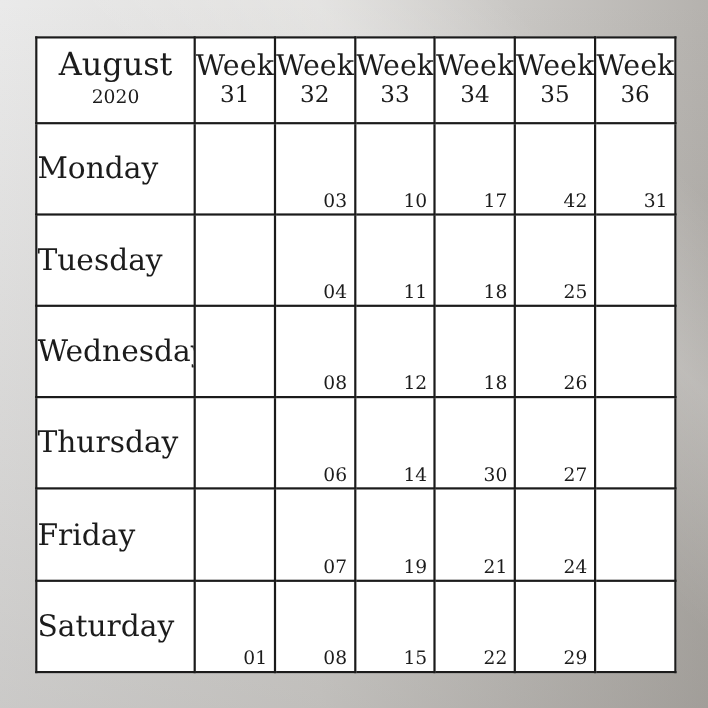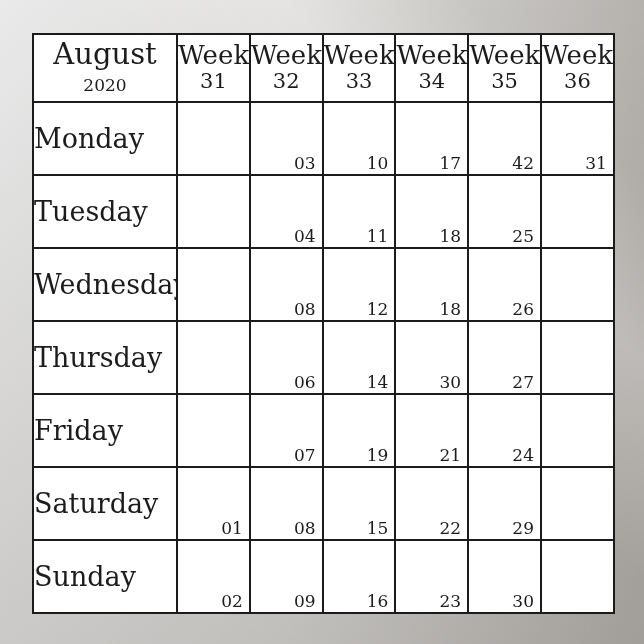--- a/index.html
+++ b/index.html
@@ -155,24 +155,15 @@
       <tr class="day-row">
         <td class="day-cell">Saturday</td>
         <td class="date-cell"><span>01</span></td>
         <td class="date-cell"><span>08</span></td>
         <td class="date-cell"><span>15</span></td>
         <td class="date-cell"><span>22</span></td>
         <td class="date-cell"><span>29</span></td>
         <td class="date-cell"><span></span></td>
       </tr>
 
-      <tr class="day-row">
-        <td class="day-cell">Sunday</td>
-        <td class="date-cell"><span>02</span></td>
-        <td class="date-cell"><span>09</span></td>
-        <td class="date-cell"><span>16</span></td>
-        <td class="date-cell"><span>23</span></td>
-        <td class="date-cell"><span>30</span></td>
-        <td class="date-cell"><span></span></td>
-      </tr>
     </tbody>
   </table>
 </div>
 
 </body></html>

